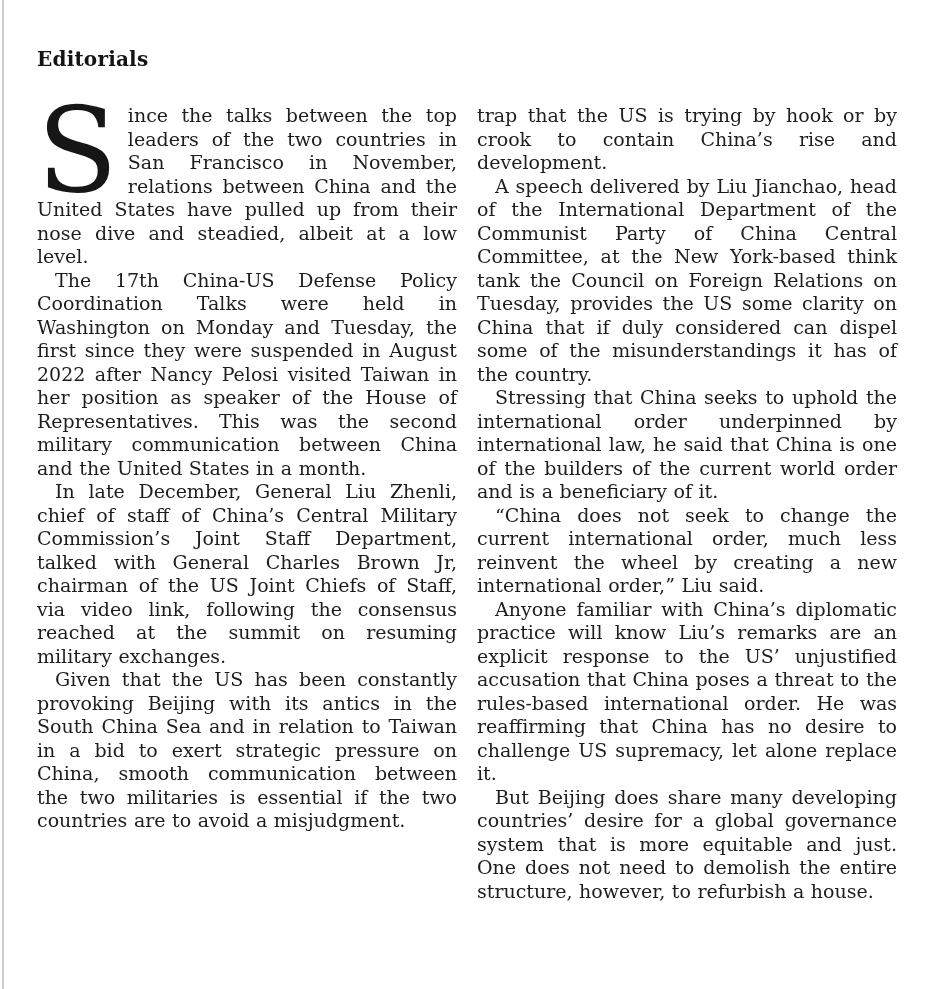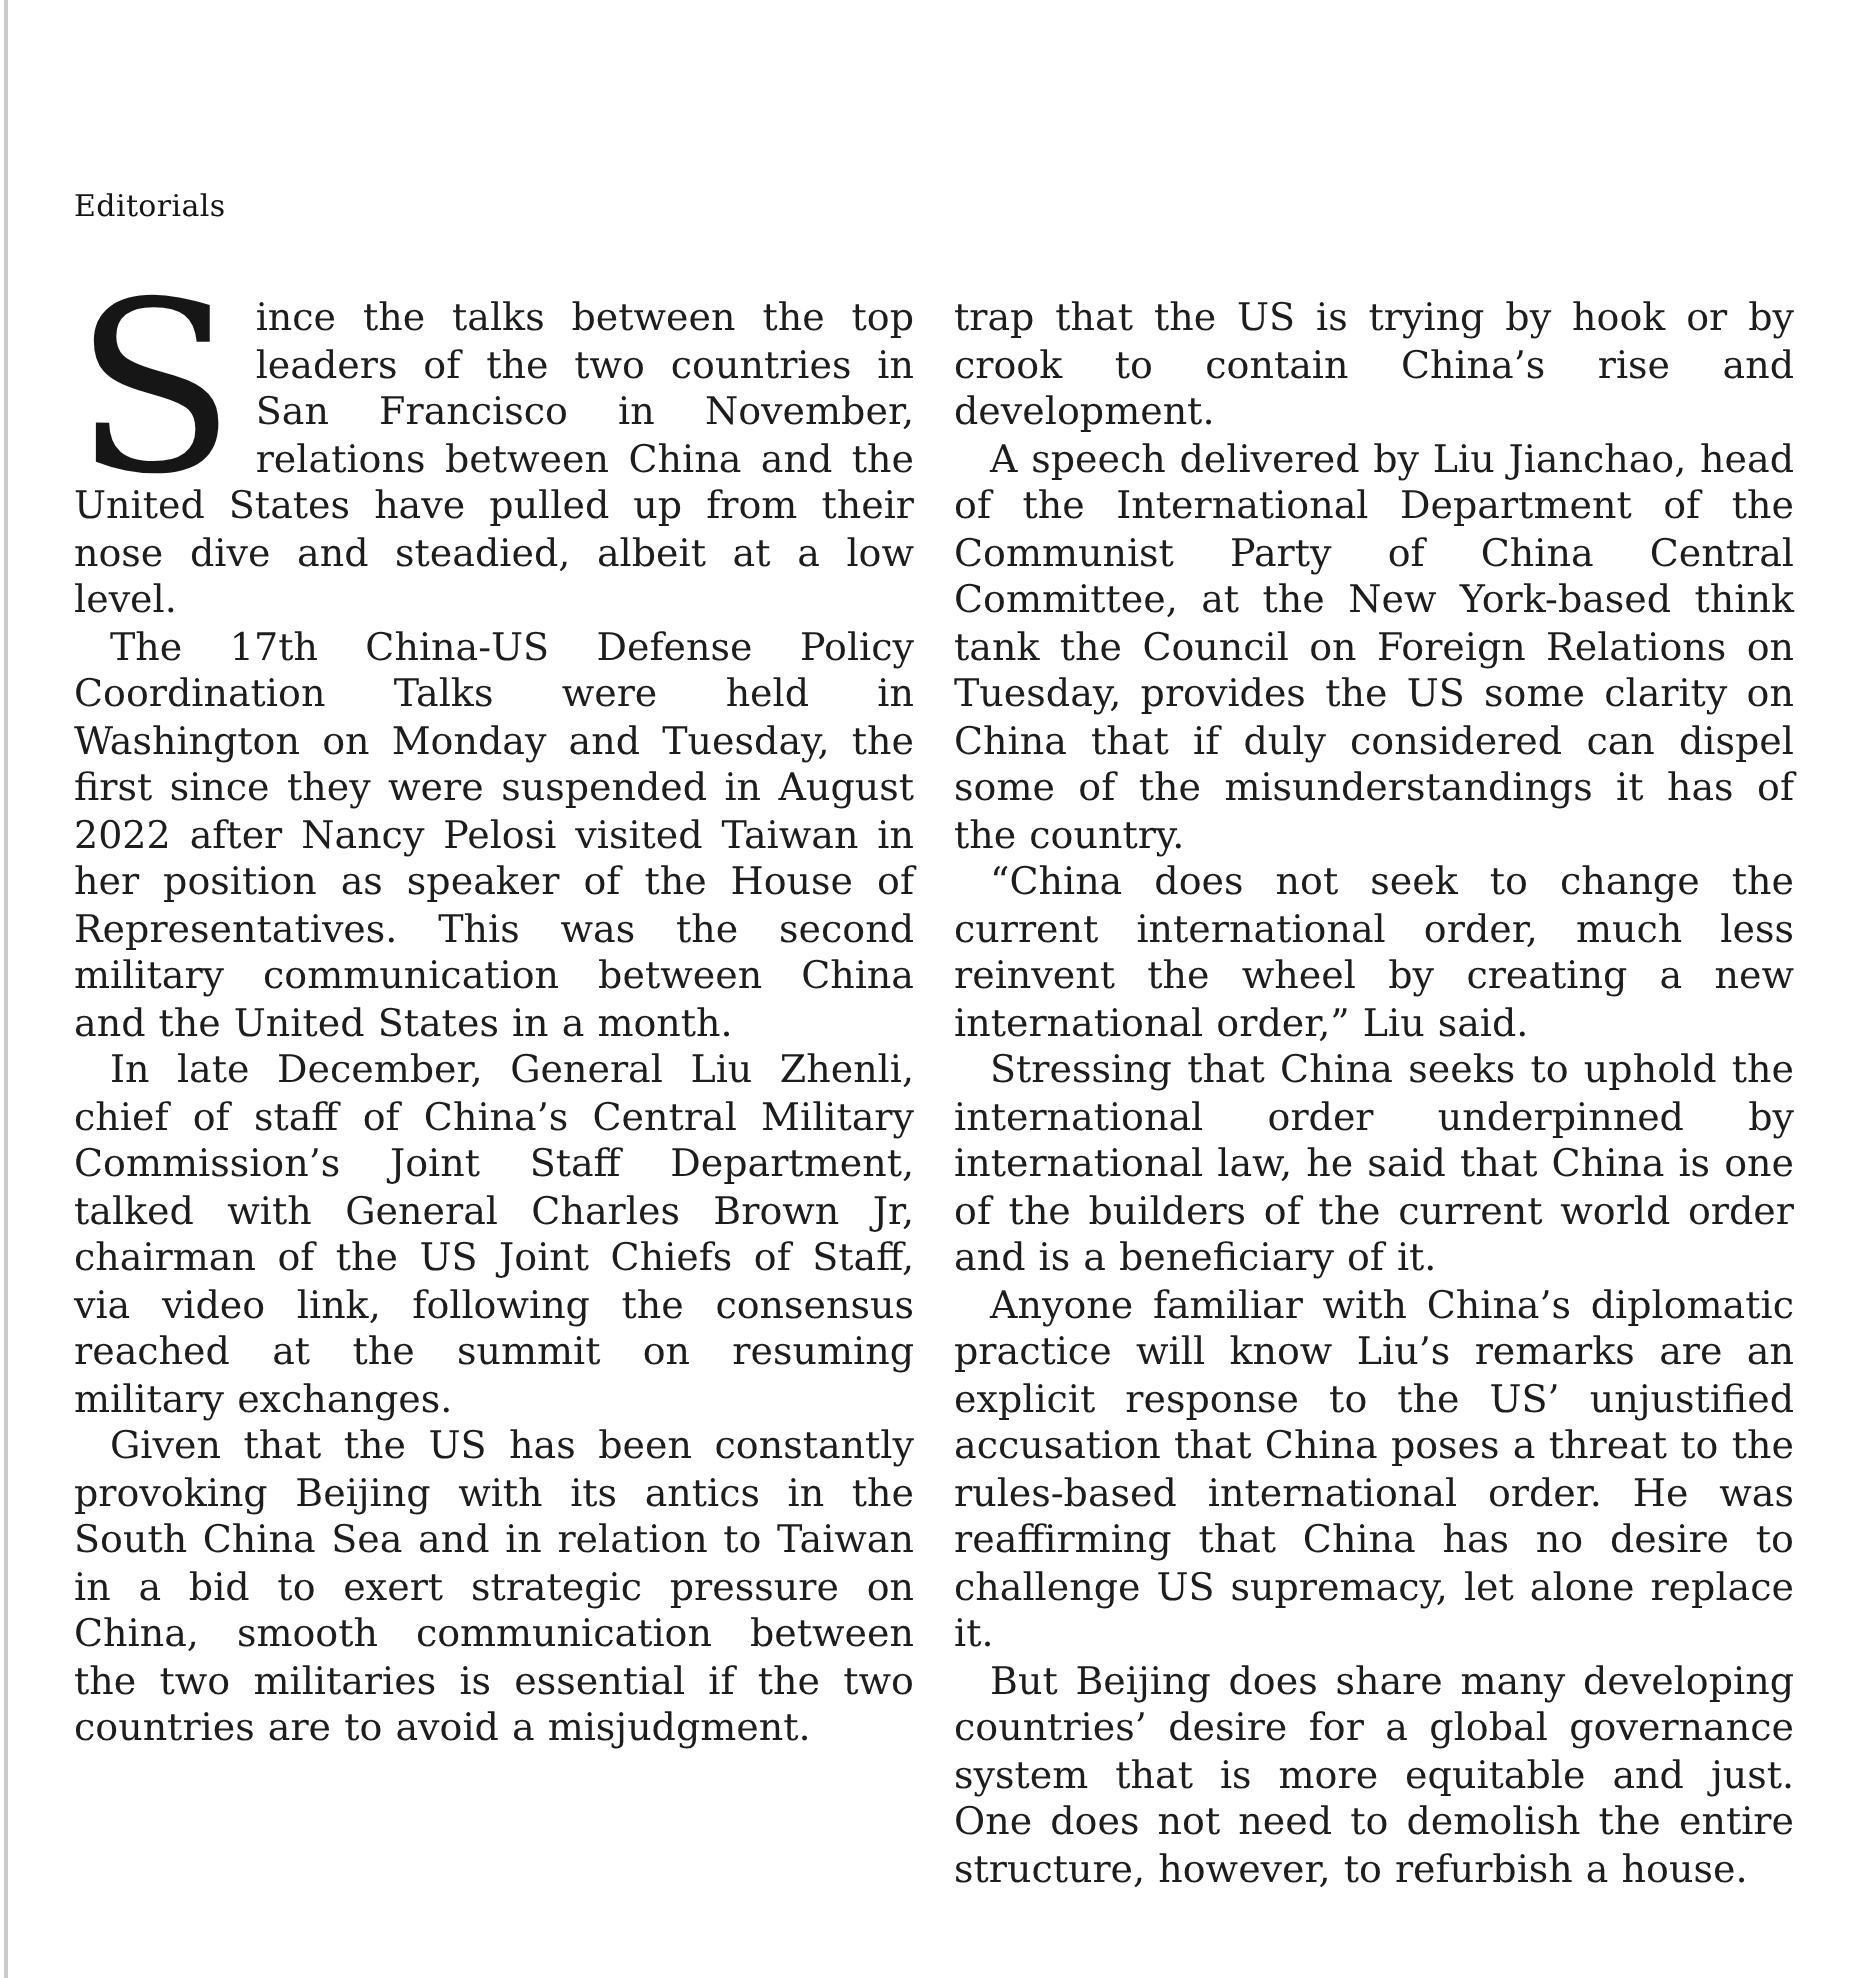--- a/index.html
+++ b/index.html
@@ -22,26 +22,25 @@
     width: 2px;
     background: #cbcbcb;
   }
 
   .content {
     padding: 47px 31px 0 37px;
   }
 
   .kicker {
     font-family: "DejaVu Serif", serif;
-    font-weight: normal;
-    font-size: 15px;
+    font-weight: bold;
+    font-size: 20px;
     line-height: 24px;
     letter-spacing: 0.2px;
     color: #141414;
-    margin-top: 44px;
   }
 
   .headline {
     margin-top: 21px;
     color: #0c0c0c;
     font-weight: bold;
   }
   .headline .hline {
     display: block;
     white-space: nowrap;
@@ -97,21 +96,21 @@
     <div class="columns">
       <div class="column">
           <p class="no-indent"><span class="dropcap">S</span>ince the talks between the top leaders of the two countries in San Francisco in November, relations between China and the United States have pulled up from their nose dive and steadied, albeit at a low level.</p>
           <p>The 17th China-US Defense Policy Coordination Talks were held in Washington on Monday and Tuesday, the first since they were suspended in August 2022 after Nancy Pelosi visited Taiwan in her position as speaker of the House of Representatives. This was the second military communication between China and the United States in a month.</p>
           <p>In late December, General Liu Zhenli, chief of staff of China’s Central Military Commission’s Joint Staff Department, talked with General Charles Brown Jr, chairman of the US Joint Chiefs of Staff, via video link, following the consensus reached at the summit on resuming military exchanges.</p>
           <p>Given that the US has been constantly provoking Beijing with its antics in the South China Sea and in relation to Taiwan in a bid to exert strategic pressure on China, smooth communication between the two militaries is essential if the two countries are to avoid a misjudgment.</p>
         </div>
       <div class="column">
           <p class="no-indent">trap that the US is trying by hook or by crook to contain China’s rise and development.</p>
           <p>A speech delivered by Liu Jianchao, head of the International Department of the Communist Party of China Central Committee, at the New York-based think tank the Council on Foreign Relations on Tuesday, provides the US some clarity on China that if duly considered can dispel some of the misunderstandings it has of the country.</p>
+          <p>Stressing that China seeks to uphold the international order underpinned by international law, he said that China is one of the builders of the current world order and is a beneficiary of it.</p>
           <p>“China does not seek to change the current international order, much less reinvent the wheel by creating a new international order,” Liu said.</p>
-          <p>Stressing that China seeks to uphold the international order underpinned by international law, he said that China is one of the builders of the current world order and is a beneficiary of it.</p>
           <p>Anyone familiar with China’s diplomatic practice will know Liu’s remarks are an explicit response to the US’ unjustified accusation that China poses a threat to the rules-based international order. He was reaffirming that China has no desire to challenge US supremacy, let alone replace it.</p>
           <p>But Beijing does share many developing countries’ desire for a global governance system that is more equitable and just. One does not need to demolish the entire structure, however, to refurbish a house.</p>
         </div>
     </div>
 
   </div>
 </div>
 
 </body></html>

